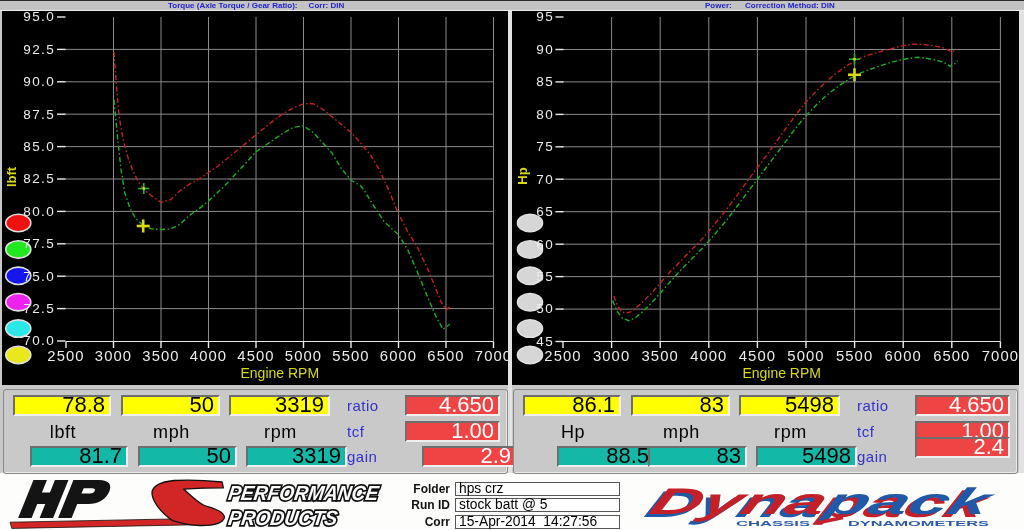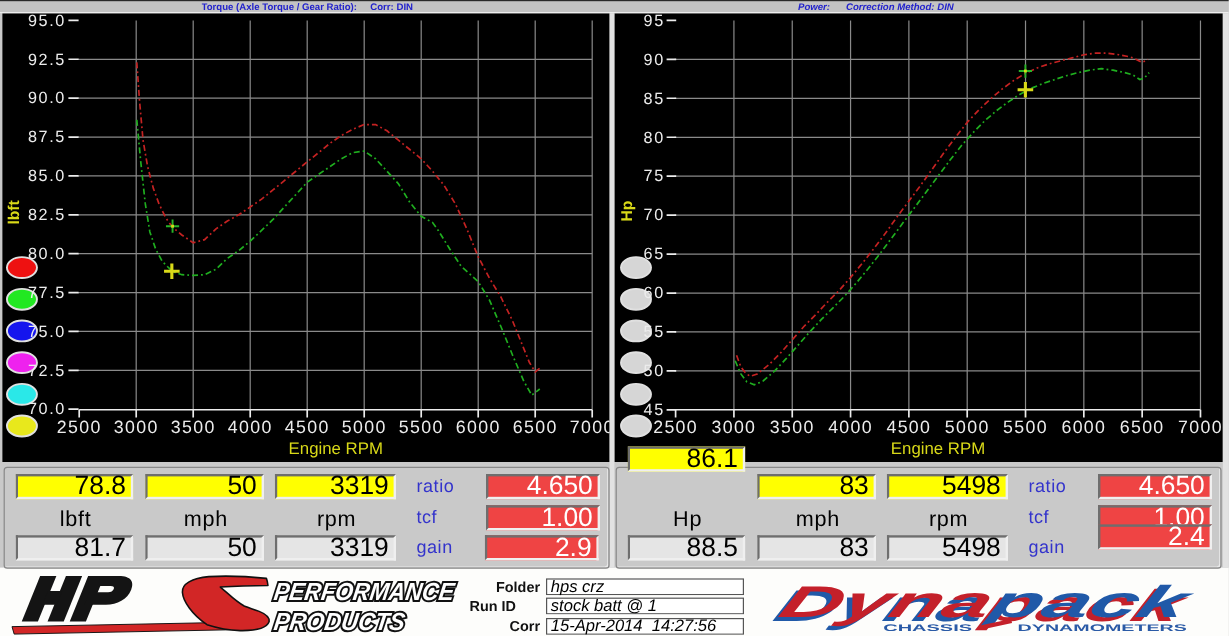--- a/index.html
+++ b/index.html
@@ -13,38 +13,38 @@
   .divider{position:absolute;left:508px;top:11px;width:4px;height:462px;background:#e2e2e2;}
   .redge{position:absolute;left:1019px;top:11px;width:5px;height:462px;background:#e2e2e2;}
   .csvg{position:absolute;top:11px;height:376px;transform:translateZ(0);}
   .ttxt,.vb,.lb,.bl,.fld,.fbx{transform:translateZ(0);}
   .panel{position:absolute;top:389px;height:83px;background:#c9c9c9;
          border:1px solid #888;border-radius:3px;box-shadow:inset -1px -1px 0 #eaeaea;}
   .vb{position:absolute;height:15px;border-style:solid;border-width:2px;
       border-color:#6e6e6e #efefef #efefef #6e6e6e;
       font-size:22px;text-align:right;padding:0 4px 2px 4px;line-height:15px;color:#000;}
   .vb.y{background:#ffff00;}
-  .vb.g{background:#e5e5e5;}
+  .vb.g{background:#14b8a6;margin-left:17px;}
   .vb.b{background:#ef4444;color:#fff;}
   .lb{position:absolute;font-size:18px;color:#000;text-align:center;letter-spacing:0.6px;}
   .bl{position:absolute;font-size:15px;color:#3333cc;letter-spacing:0.5px;}
   .fld{position:absolute;font-size:12px;font-weight:bold;color:#111;text-align:right;width:44px;}
   .fbx{position:absolute;left:455px;width:160px;height:11px;border:1px solid #555;background:#fff;
-       font-size:13.8px;padding:0 0 1px 3px;line-height:11.5px;color:#000;font-style:italic;}
+       font-size:13.8px;padding:0 0 1px 3px;line-height:11.5px;color:#000;}
 </style>
 </head>
 <body>
 <div class="win"></div>
 <div class="blk" style="left:2px;width:506px;"></div>
 <div class="blk" style="left:512px;width:507px;"></div>
 <div class="divider"></div>
 <div class="redge"></div>
 <div class="tbar"></div>
 <div class="ttxt" style="left:168px;">Torque (Axle Torque / Gear Ratio):     Corr: DIN</div>
-<div class="ttxt" style="left:665px;font-style:italic;">Power:      Correction Method: DIN</div>
+<div class="ttxt" style="left:705px;">Power:      Correction Method: DIN</div>
 <svg class="csvg" style="left:2px;width:506px" viewBox="2 11 506 376">
 <ellipse cx="18.3" cy="223.0" rx="12.5" ry="8.7" fill="#ee1111" stroke="#e0e0e0" stroke-width="1.6"></ellipse>
 <ellipse cx="18.3" cy="249.4" rx="12.5" ry="8.7" fill="#22e822" stroke="#e0e0e0" stroke-width="1.6"></ellipse>
 <ellipse cx="18.3" cy="275.8" rx="12.5" ry="8.7" fill="#1515ee" stroke="#e0e0e0" stroke-width="1.6"></ellipse>
 <ellipse cx="18.3" cy="302.2" rx="12.5" ry="8.7" fill="#ee22ee" stroke="#e0e0e0" stroke-width="1.6"></ellipse>
 <ellipse cx="18.3" cy="328.6" rx="12.5" ry="8.7" fill="#2ae8e8" stroke="#e0e0e0" stroke-width="1.6"></ellipse>
 <ellipse cx="18.3" cy="355.0" rx="12.5" ry="8.7" fill="#e8e81c" stroke="#e0e0e0" stroke-width="1.6"></ellipse>
 <line x1="65.0" y1="49.4" x2="493.5" y2="49.4" stroke="#8a8a8a" stroke-width="1"></line>
 <line x1="65.0" y1="81.8" x2="493.5" y2="81.8" stroke="#8a8a8a" stroke-width="1"></line>
 <line x1="65.0" y1="114.2" x2="493.5" y2="114.2" stroke="#8a8a8a" stroke-width="1"></line>
@@ -202,42 +202,42 @@
 <div class="vb g" style="left:121px;top:446px;width:87px;">50</div>
 <div class="vb g" style="left:229px;top:446px;width:89px;">3319</div>
 <div class="lb" style="left:13px;top:422px;width:100px;">lbft</div>
 <div class="lb" style="left:121px;top:422px;width:101px;">mph</div>
 <div class="lb" style="left:229px;top:422px;width:103px;">rpm</div>
 <div class="bl" style="left:347px;top:397px;">ratio</div>
 <div class="bl" style="left:347px;top:423px;">tcf</div>
 <div class="bl" style="left:347px;top:448px;">gain</div>
 <div class="vb b" style="left:405px;top:395px;width:83px;">4.650</div>
 <div class="vb b" style="left:405px;top:421px;width:83px;">1.00</div>
-<div class="vb b" style="left:404px;top:446px;width:83px;">2.9</div>
+<div class="vb b" style="left:422px;top:446px;width:83px;">2.9</div>
 <div class="panel" style="left:513px;width:503px;"></div>
-<div class="vb y" style="left:523px;top:372px;width:86px;">86.1</div>
+<div class="vb y" style="left:523px;top:395px;width:86px;">86.1</div>
 <div class="vb y" style="left:631px;top:395px;width:87px;">83</div>
 <div class="vb y" style="left:739px;top:395px;width:89px;">5498</div>
-<div class="vb g" style="left:523px;top:446px;width:86px;">88.5</div>
+<div class="vb g" style="left:540px;top:446px;width:86px;">88.5</div>
 <div class="vb g" style="left:631px;top:446px;width:87px;">83</div>
 <div class="vb g" style="left:739px;top:446px;width:89px;">5498</div>
 <div class="lb" style="left:523px;top:422px;width:100px;">Hp</div>
 <div class="lb" style="left:631px;top:422px;width:101px;">mph</div>
 <div class="lb" style="left:739px;top:422px;width:103px;">rpm</div>
 <div class="bl" style="left:857px;top:397px;">ratio</div>
 <div class="bl" style="left:857px;top:423px;">tcf</div>
 <div class="bl" style="left:857px;top:448px;">gain</div>
 <div class="vb b" style="left:915px;top:395px;width:83px;">4.650</div>
 <div class="vb b" style="left:915px;top:421px;width:83px;">1.00</div>
 <div class="vb b" style="left:915px;top:437px;width:83px;">2.4</div>
 <div class="fld" style="left:406px;top:482px;">Folder</div>
-<div class="fld" style="left:386px;top:498px;">Run ID</div>
+<div class="fld" style="left:406px;top:498px;">Run ID</div>
 <div class="fld" style="left:406px;top:515px;">Corr</div>
 <div class="fbx" style="top:482px;">hps crz</div>
-<div class="fbx" style="top:498px;">stock batt @ 1</div>
+<div class="fbx" style="top:498px;">stock batt @ 5</div>
 <div class="fbx" style="top:515px;">15-Apr-2014&nbsp;&nbsp;14:27:56</div>
 
 <svg style="position:absolute;left:0;top:470px;transform:translateZ(0);" width="420" height="60" viewBox="0 0 420 60">
 <g transform="skewX(-22)">
 
   <rect x="37.5" y="10" width="13.5" height="38" fill="#141414"></rect>
   <rect x="59" y="10" width="13.5" height="38" fill="#141414"></rect>
   <rect x="49" y="22.5" width="12" height="11.5" fill="#141414"></rect>
 
   <rect x="77.5" y="10" width="13.5" height="38" fill="#141414"></rect>

